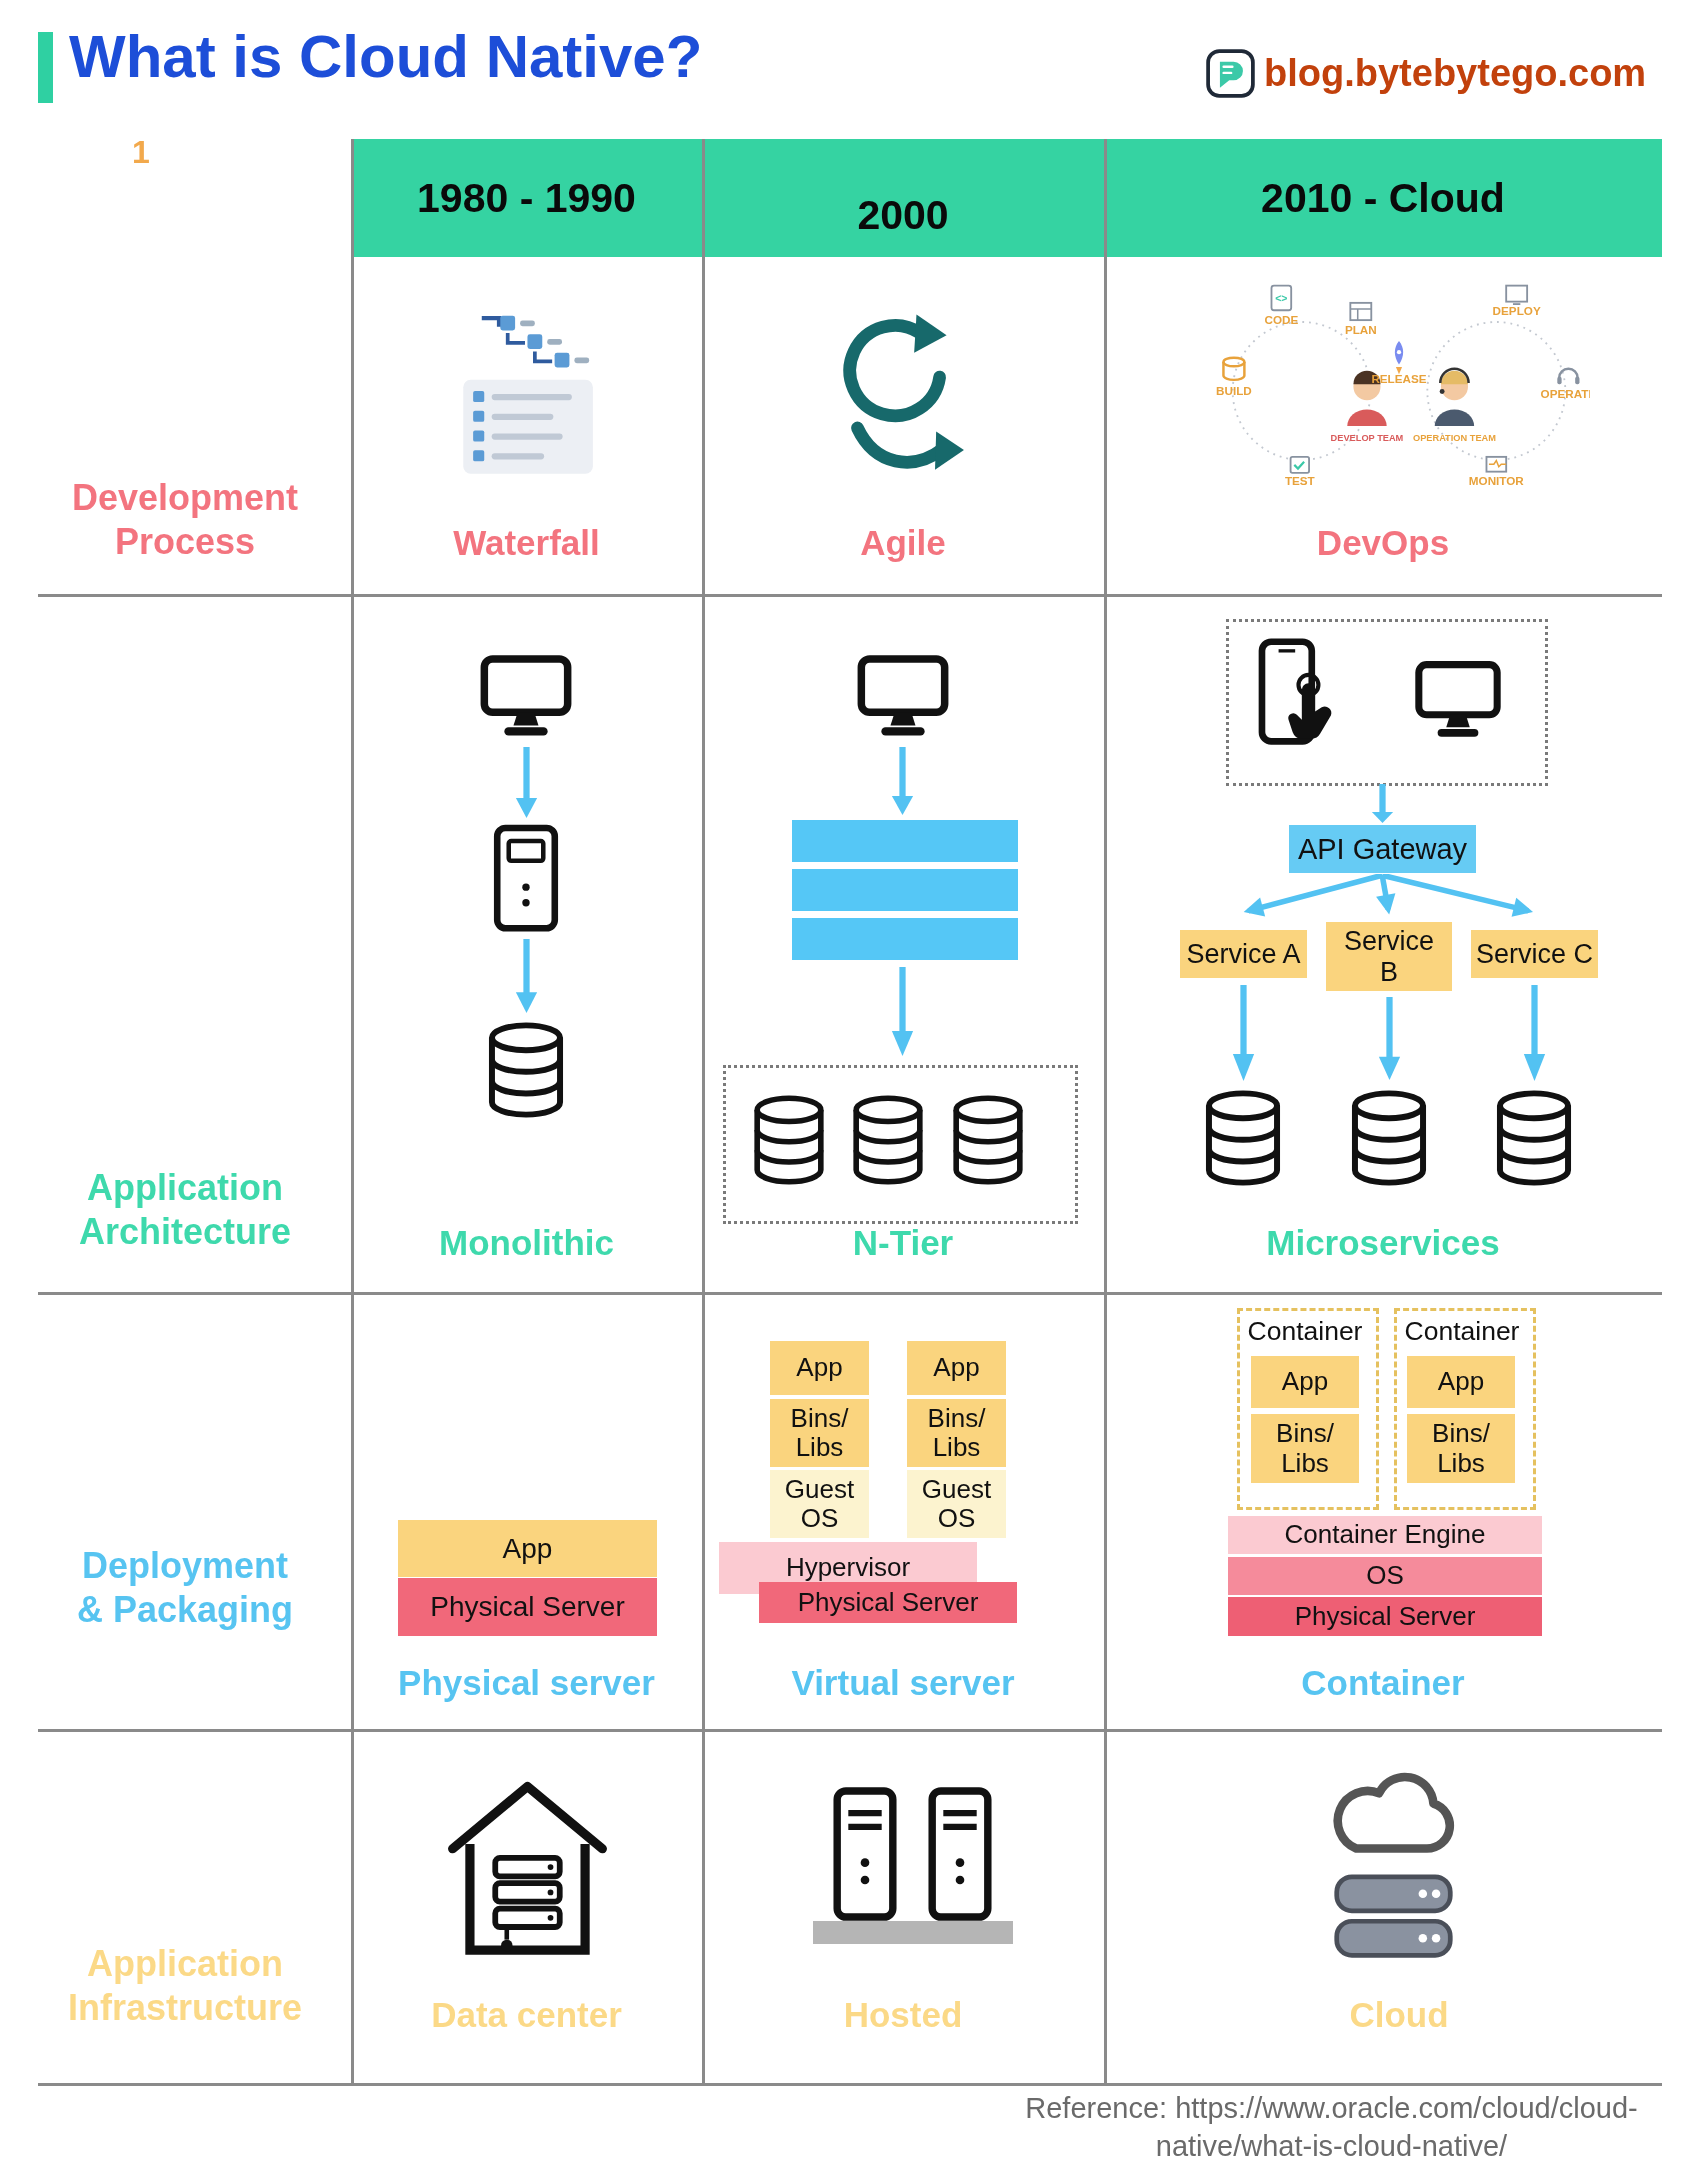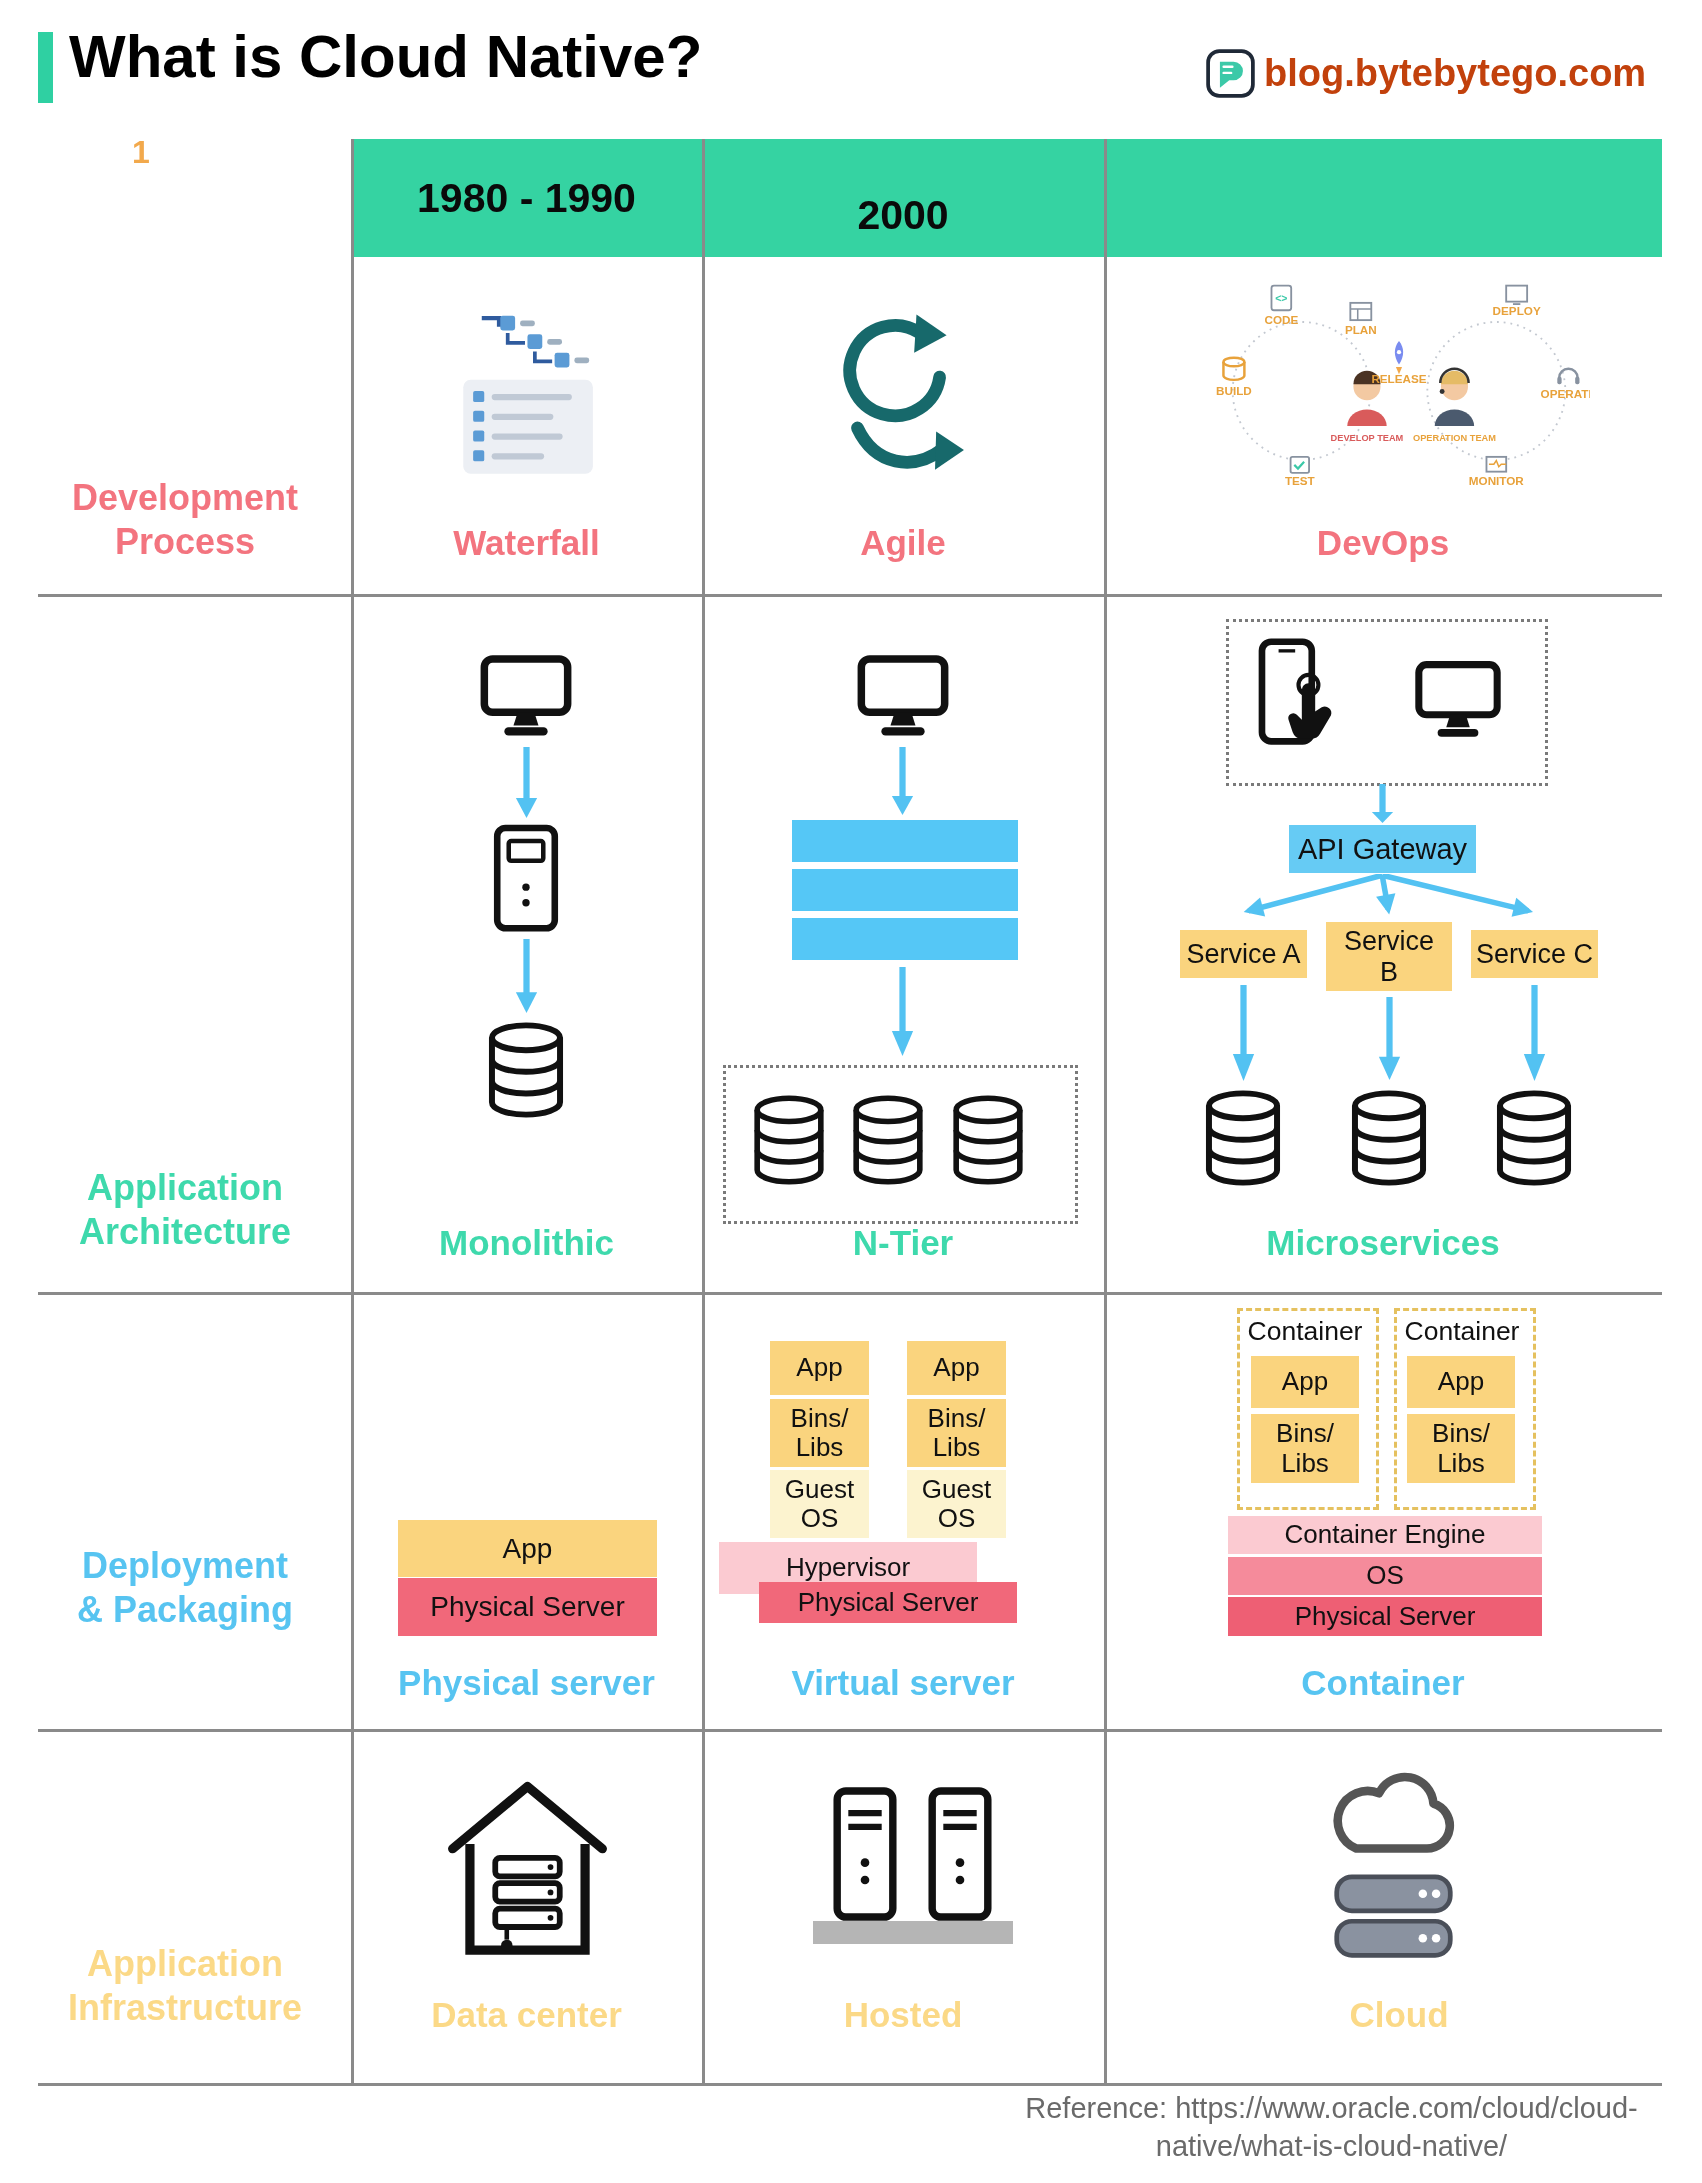--- a/index.html
+++ b/index.html
@@ -24,21 +24,21 @@
     color:#111;font-size:27px;line-height:1.12;white-space:pre-line;}
   .b-yellow{background:#FAD47E;} .b-cream{background:#FCF3CF;} .b-lightpink{background:#FBCAD1;}
   .b-midpink{background:#F58B9B;} .b-red{background:#F1687A;} .b-darkred{background:#EE5F74;}
   .b-blue{background:#66CBF4;}
   .dottedbox{position:absolute;border:3.1px dotted #7a7a7a;}
   .containerbox{position:absolute;border:3.1px dashed #E5C15F;background:#fff;}
   .tier{position:absolute;background:#55C7F6;}
   .footer{position:absolute;left:974px;top:2090px;width:715px;text-align:center;
     color:#6A6A6A;font-size:29px;line-height:1.3;}
   .pagenum{position:absolute;left:132px;top:134px;font-size:32px;font-weight:700;color:#F2A94C;}
-  .title{position:absolute;left:69px;top:22px;font-size:60px;font-weight:600;color:#000000;}
+  .title{position:absolute;left:69px;top:22px;font-size:60px;font-weight:600;color:#1d4ed8;}
   .accent{position:absolute;left:38px;top:32px;width:15px;height:71px;background:#2FD0A2;}
   .logotext{position:absolute;left:1264px;top:52px;font-size:38px;font-weight:700;color:#c2410c;}
 </style>
 </head>
 <body>
 
 <div class="canvas">
 
   <div class="accent"></div>
   <div class="title">What is Cloud Native?</div>
@@ -48,20 +48,21 @@
     <path d="M24 22 h22 a15 15 0 0 1 0 30 h-7 l-15 12 z" fill="#3BC9A8"></path>
     <path d="M30 30 h14 M30 40 h12" stroke="#ffffff" stroke-width="4" stroke-linecap="round"></path>
   </svg>
   <div class="logotext">blog.bytebytego.com</div>
 
   <div class="pagenum">1</div>
 
   <div class="teal-header"></div>
   <div class="colhead" style="left:351px;width:351px;">1980 - 1990</div>
   <div class="colhead" style="left:702px;width:402px;margin-top:17px;">2000</div>
+  <div class="colhead" style="left:1104px;width:558px;">2010 - Cloud</div>
 
   <div class="vline" style="left:351px;"></div>
   <div class="vline" style="left:702px;"></div>
   <div class="vline" style="left:1104px;"></div>
   <div class="hline" style="top:594px;"></div>
   <div class="hline" style="top:1292px;"></div>
   <div class="hline" style="top:1729px;"></div>
   <div class="hline" style="top:2083px;"></div>
 
   <div class="rowlabel c-pink" style="top:476px;">Development

